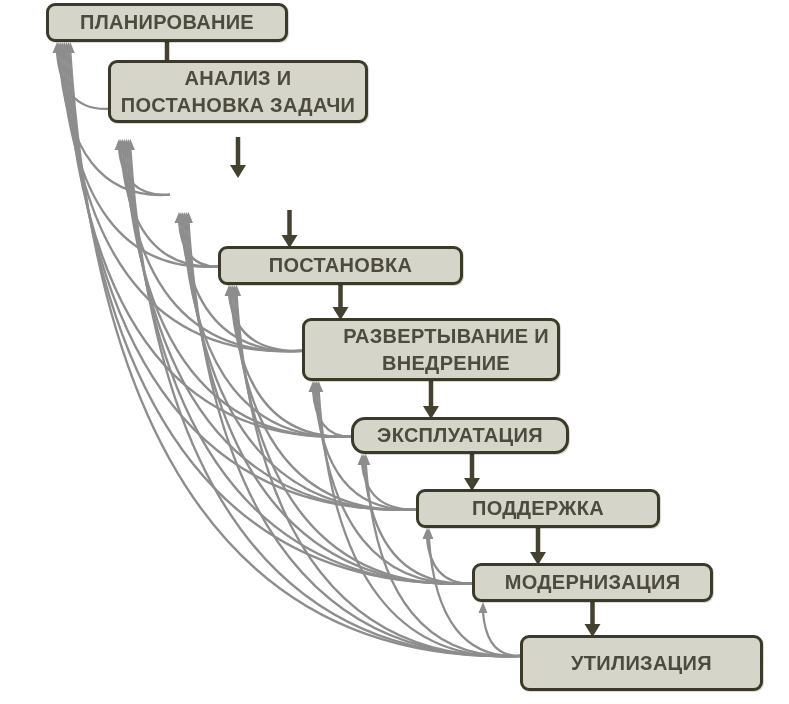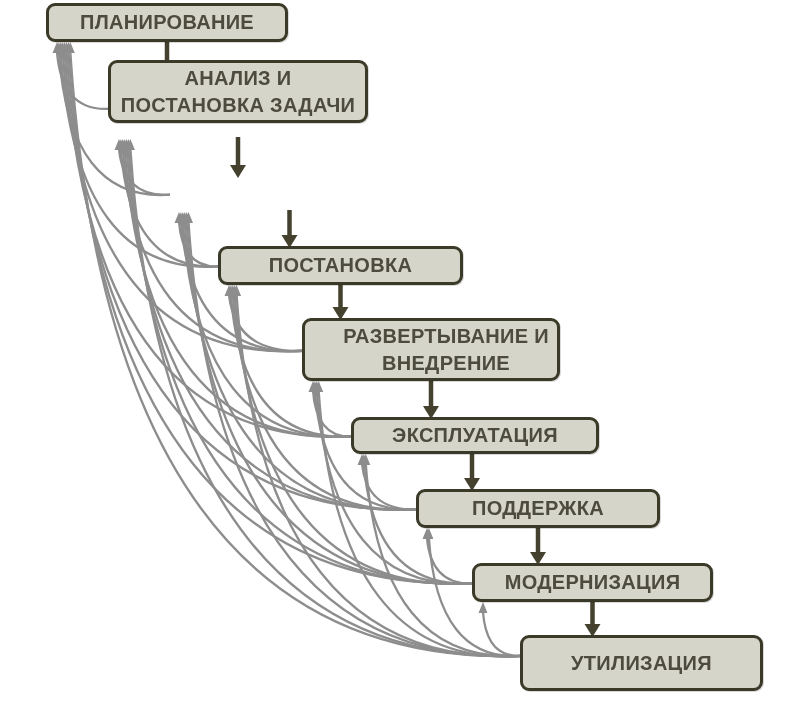--- a/index.html
+++ b/index.html
@@ -147,21 +147,21 @@
     <span class="stage-label">АНАЛИЗ И
 ПОСТАНОВКА ЗАДАЧИ</span>
   </div>
   <div class="stage-box" style="left: 218px; top: 246px; width: 245px; height: 39px;">
     <span class="stage-label">ПОСТАНОВКА</span>
   </div>
   <div class="stage-box" style="left: 302px; top: 318px; width: 258px; height: 63px; padding-left: 30px;">
     <span class="stage-label">РАЗВЕРТЫВАНИЕ И
 ВНЕДРЕНИЕ</span>
   </div>
-  <div class="stage-box" style="left: 351px; top: 417px; width: 248px; height: 37px;">
+  <div class="stage-box" style="left: 351px; top: 417px; width: 218px; height: 37px; border-radius: 14px;">
     <span class="stage-label">ЭКСПЛУАТАЦИЯ</span>
   </div>
   <div class="stage-box" style="left: 472px; top: 563px; width: 241px; height: 39px;">
     <span class="stage-label">МОДЕРНИЗАЦИЯ</span>
   </div>
   <div class="stage-box" style="left: 416px; top: 489px; width: 244px; height: 39px;">
     <span class="stage-label">ПОДДЕРЖКА</span>
   </div>
   <div class="stage-box" style="left: 520px; top: 635px; width: 243px; height: 56px;">
     <span class="stage-label">УТИЛИЗАЦИЯ</span>

